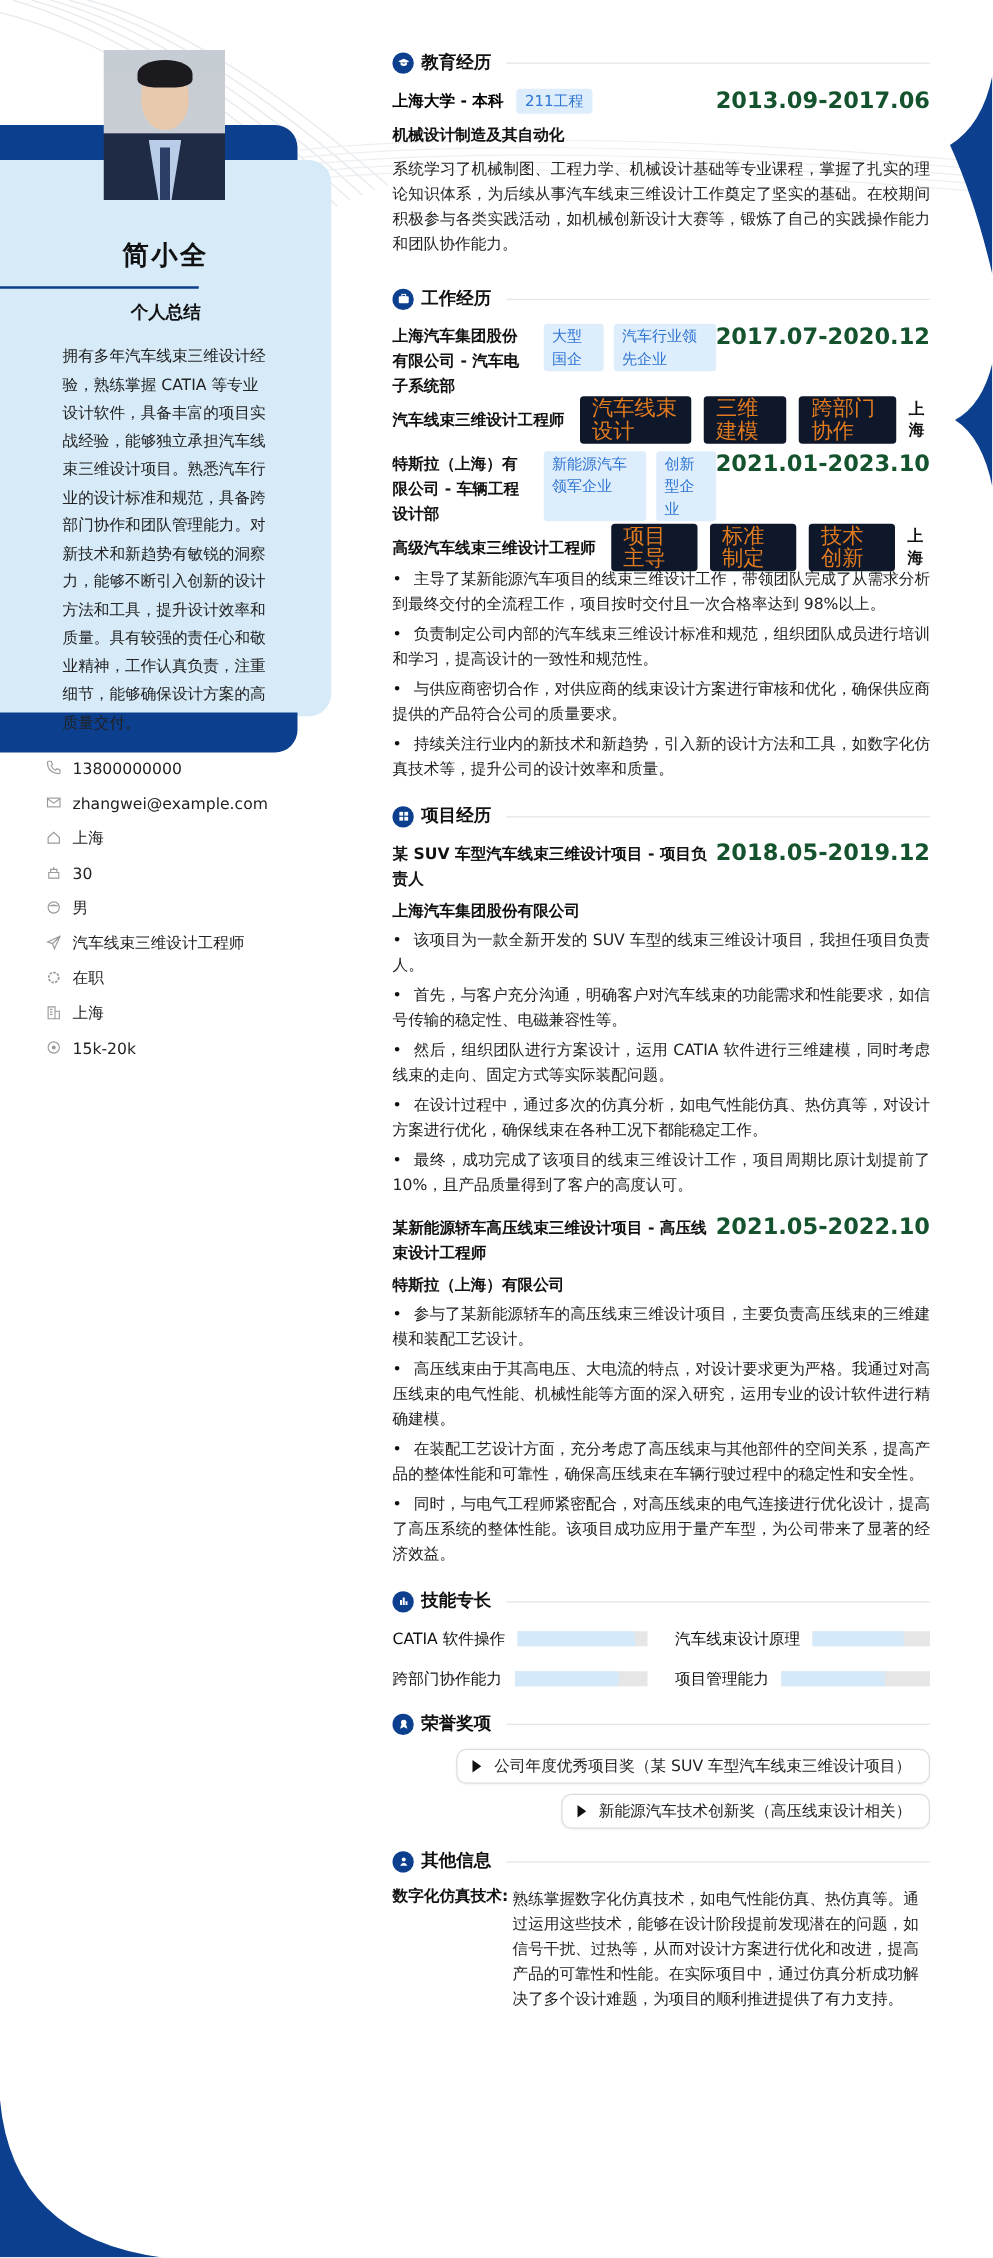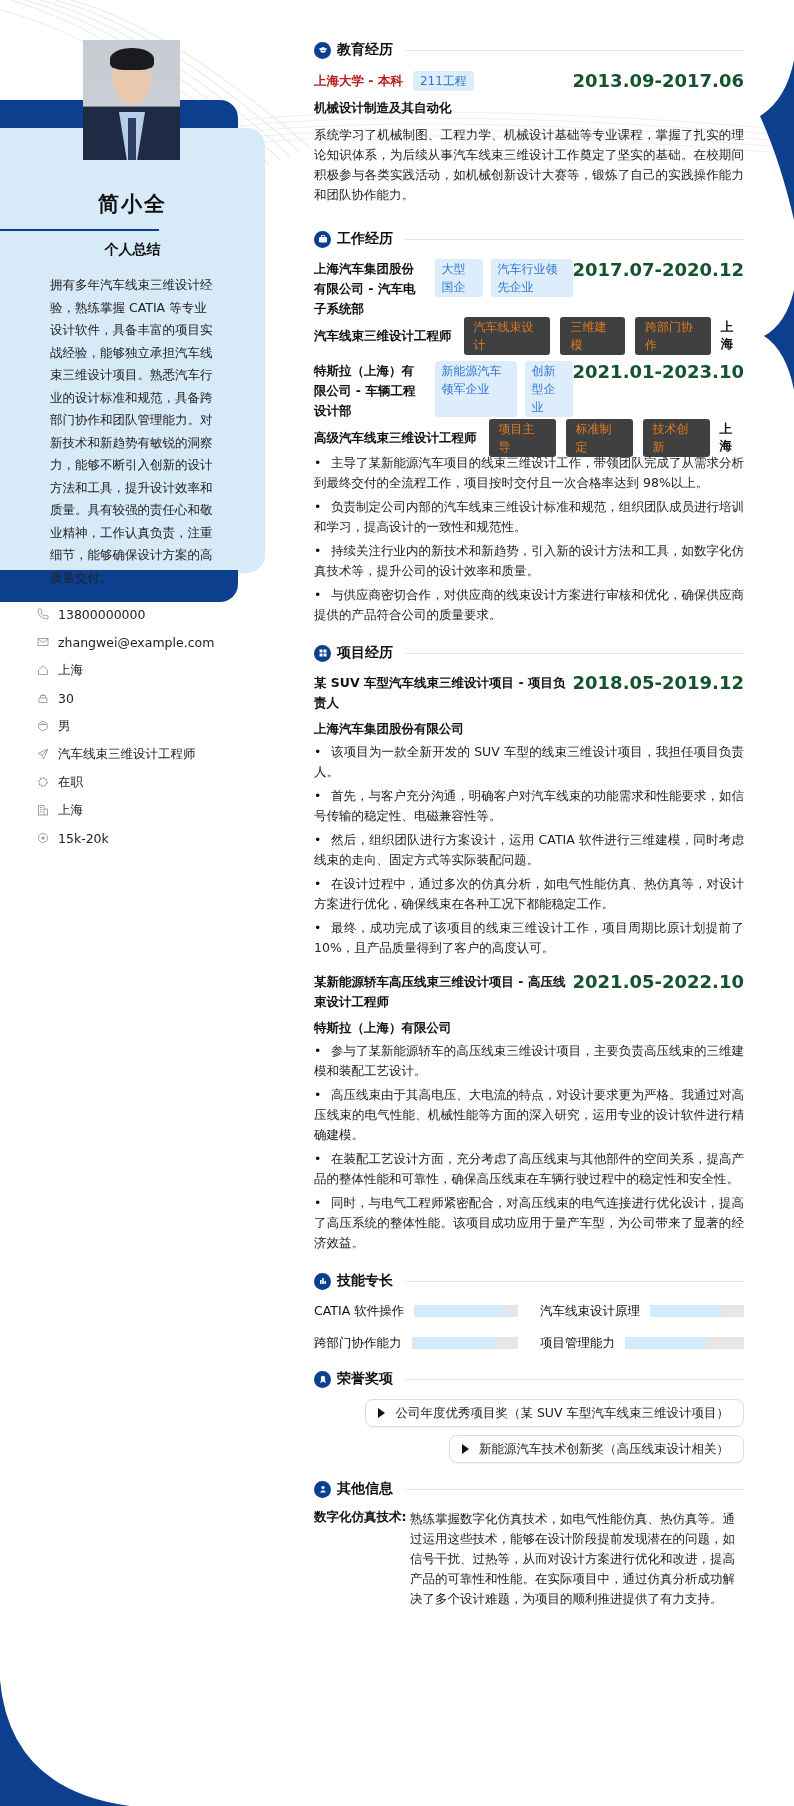--- a/index.html
+++ b/index.html
@@ -35,24 +35,24 @@
 
   
   .main { position: absolute; left: 314px; top: 36px; width: 430px; font-size: 12.5px; color: #222; }
   .section-head { display: flex; align-items: center; height: 28px; margin-bottom: 6px; }
   .section-head .sicon { width: 17px; height: 17px; border-radius: 50%; background: #0d3f8f; display: inline-flex; align-items: center; justify-content: center; margin-right: 6px; }
   .section-head .sicon svg { width: 10px; height: 10px; }
   .section-head .stitle { font-size: 14px; font-weight: bold; color: #111; white-space: nowrap; }
   .section-head .srule { flex: 1; height: 1px; background: #e6e6e6; margin-left: 12px; }
 
   .row-between { display: flex; justify-content: space-between; align-items: flex-start; }
-  .bold { font-weight: bold; color: #b91c1c; }
+  .bold { font-weight: bold; color: #000000; }
   .date { font-weight: bold; color: #14532d; white-space: nowrap; font-size: 18px; }
   .tag-blue { display: inline-block; background: #deedfb; color: #2f76d2; font-size: 12px; padding: 1px 7px; border-radius: 3px; line-height: 18px; }
-  .tag-orange { display: inline-block; background: #404040; color: #e07b1f; font-size: 12px; padding: 1px 10px; border-radius: 3px; line-height: 18px; }
+  .tag-orange { display: inline-block; background: #0f172a; color: #e07b1f; font-size: 17px; padding: 1px 10px; border-radius: 3px; line-height: 18px; }
 
   .edu-head { display: flex; align-items: center; height: 22px; }
   .edu-head .tag-blue { margin-left: 10px; }
   .edu-major { margin-top: 8px; font-weight: bold; color: #111; }
   .para { margin-top: 8px; line-height: 20px; text-align: justify; }
 
   .job { margin-bottom: 14px; }
   .job-top { display: flex; align-items: flex-start; }
   .job-company { width: 160px; font-weight: bold; color: #111; line-height: 20px; }
   .job-tags { display: flex; gap: 8px; margin-left: 12px; }
@@ -281,22 +281,22 @@
     <div class="job-role-row">
       <span class="role">高级汽车线束三维设计工程师</span>
       <span class="tag-orange">项目主导</span>
       <span class="tag-orange">标准制定</span>
       <span class="tag-orange">技术创新</span>
       <span class="city">上海</span>
     </div>
     <div class="bullets">
       <div class="bullet">主导了某新能源汽车项目的线束三维设计工作，带领团队完成了从需求分析到最终交付的全流程工作，项目按时交付且一次合格率达到 98%以上。</div>
       <div class="bullet">负责制定公司内部的汽车线束三维设计标准和规范，组织团队成员进行培训和学习，提高设计的一致性和规范性。</div>
+      <div class="bullet">与供应商密切合作，对供应商的线束设计方案进行审核和优化，确保供应商提供的产品符合公司的质量要求。</div>
       <div class="bullet">持续关注行业内的新技术和新趋势，引入新的设计方法和工具，如数字化仿真技术等，提升公司的设计效率和质量。</div>
-      <div class="bullet">与供应商密切合作，对供应商的线束设计方案进行审核和优化，确保供应商提供的产品符合公司的质量要求。</div>
     </div>
   </div>
 
   <div class="section-head">
     <span class="sicon">
         <svg viewBox="0 0 10 10">
           <rect x="1.5" y="1.5" width="3" height="3" fill="#fff"></rect>
           <rect x="5.5" y="1.5" width="3" height="3" fill="#fff"></rect>
           <rect x="1.5" y="5.5" width="3" height="3" fill="#fff"></rect>
           <rect x="5.5" y="5.5" width="3" height="3" fill="#fff"></rect>

